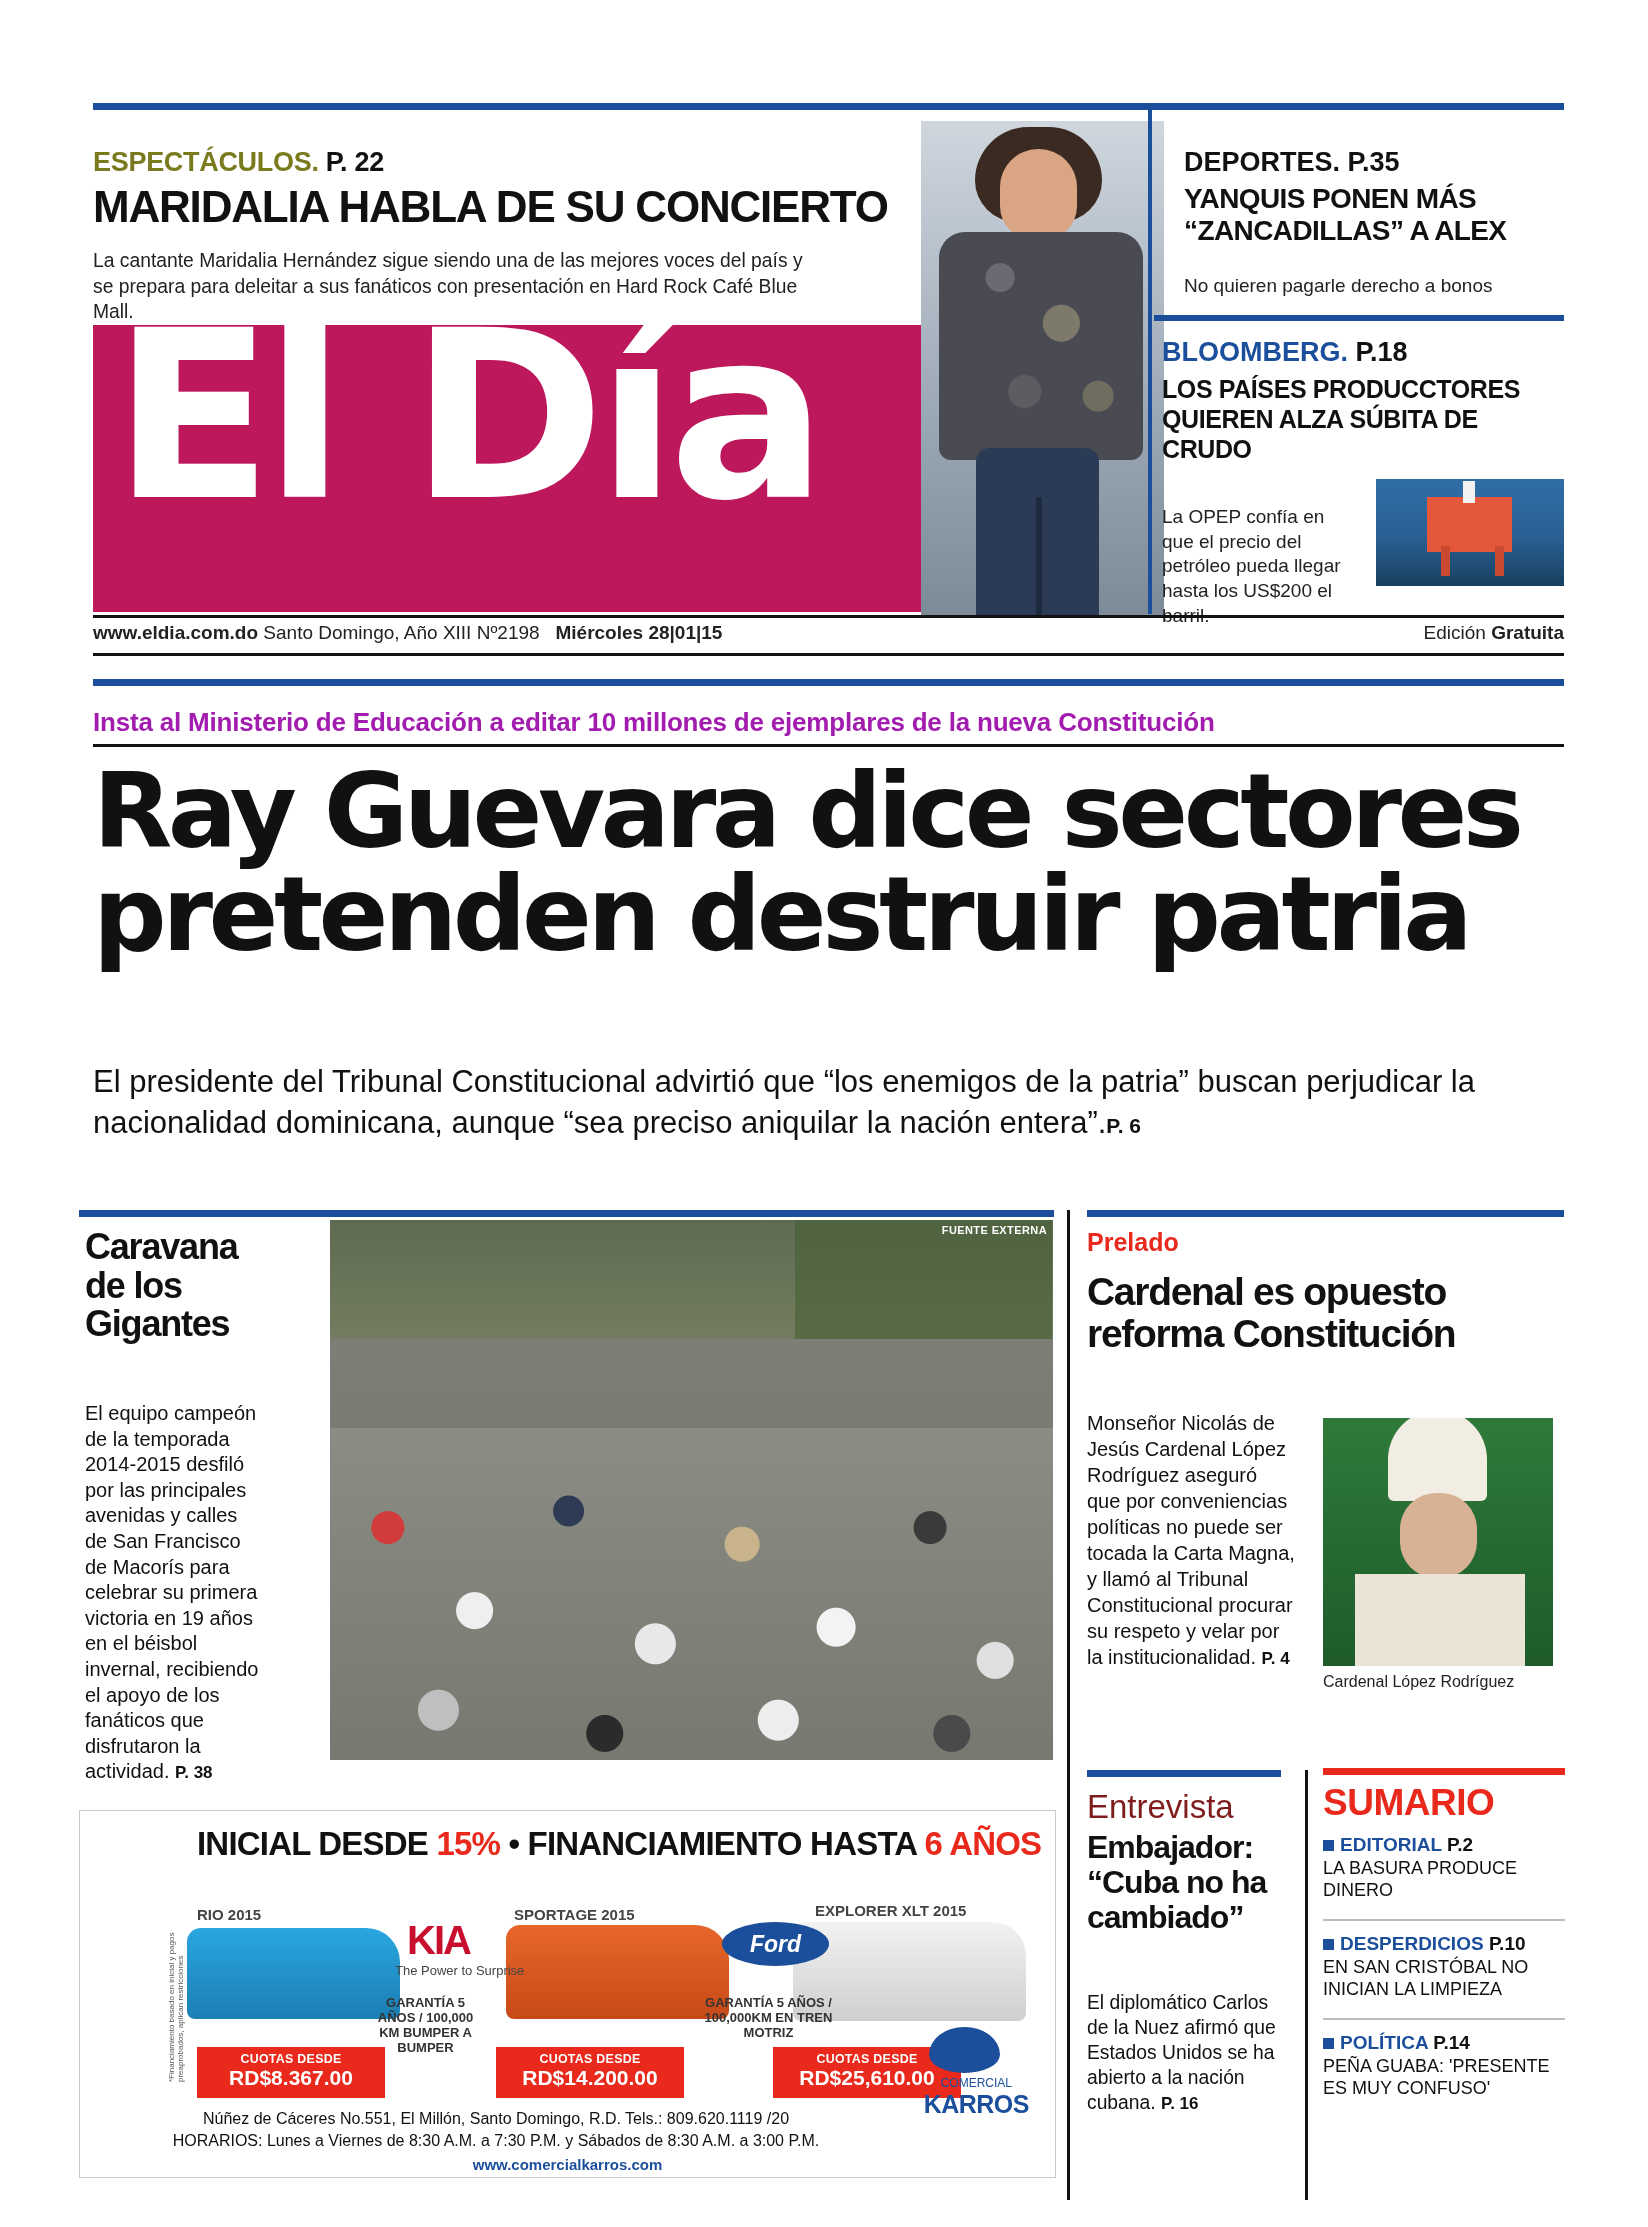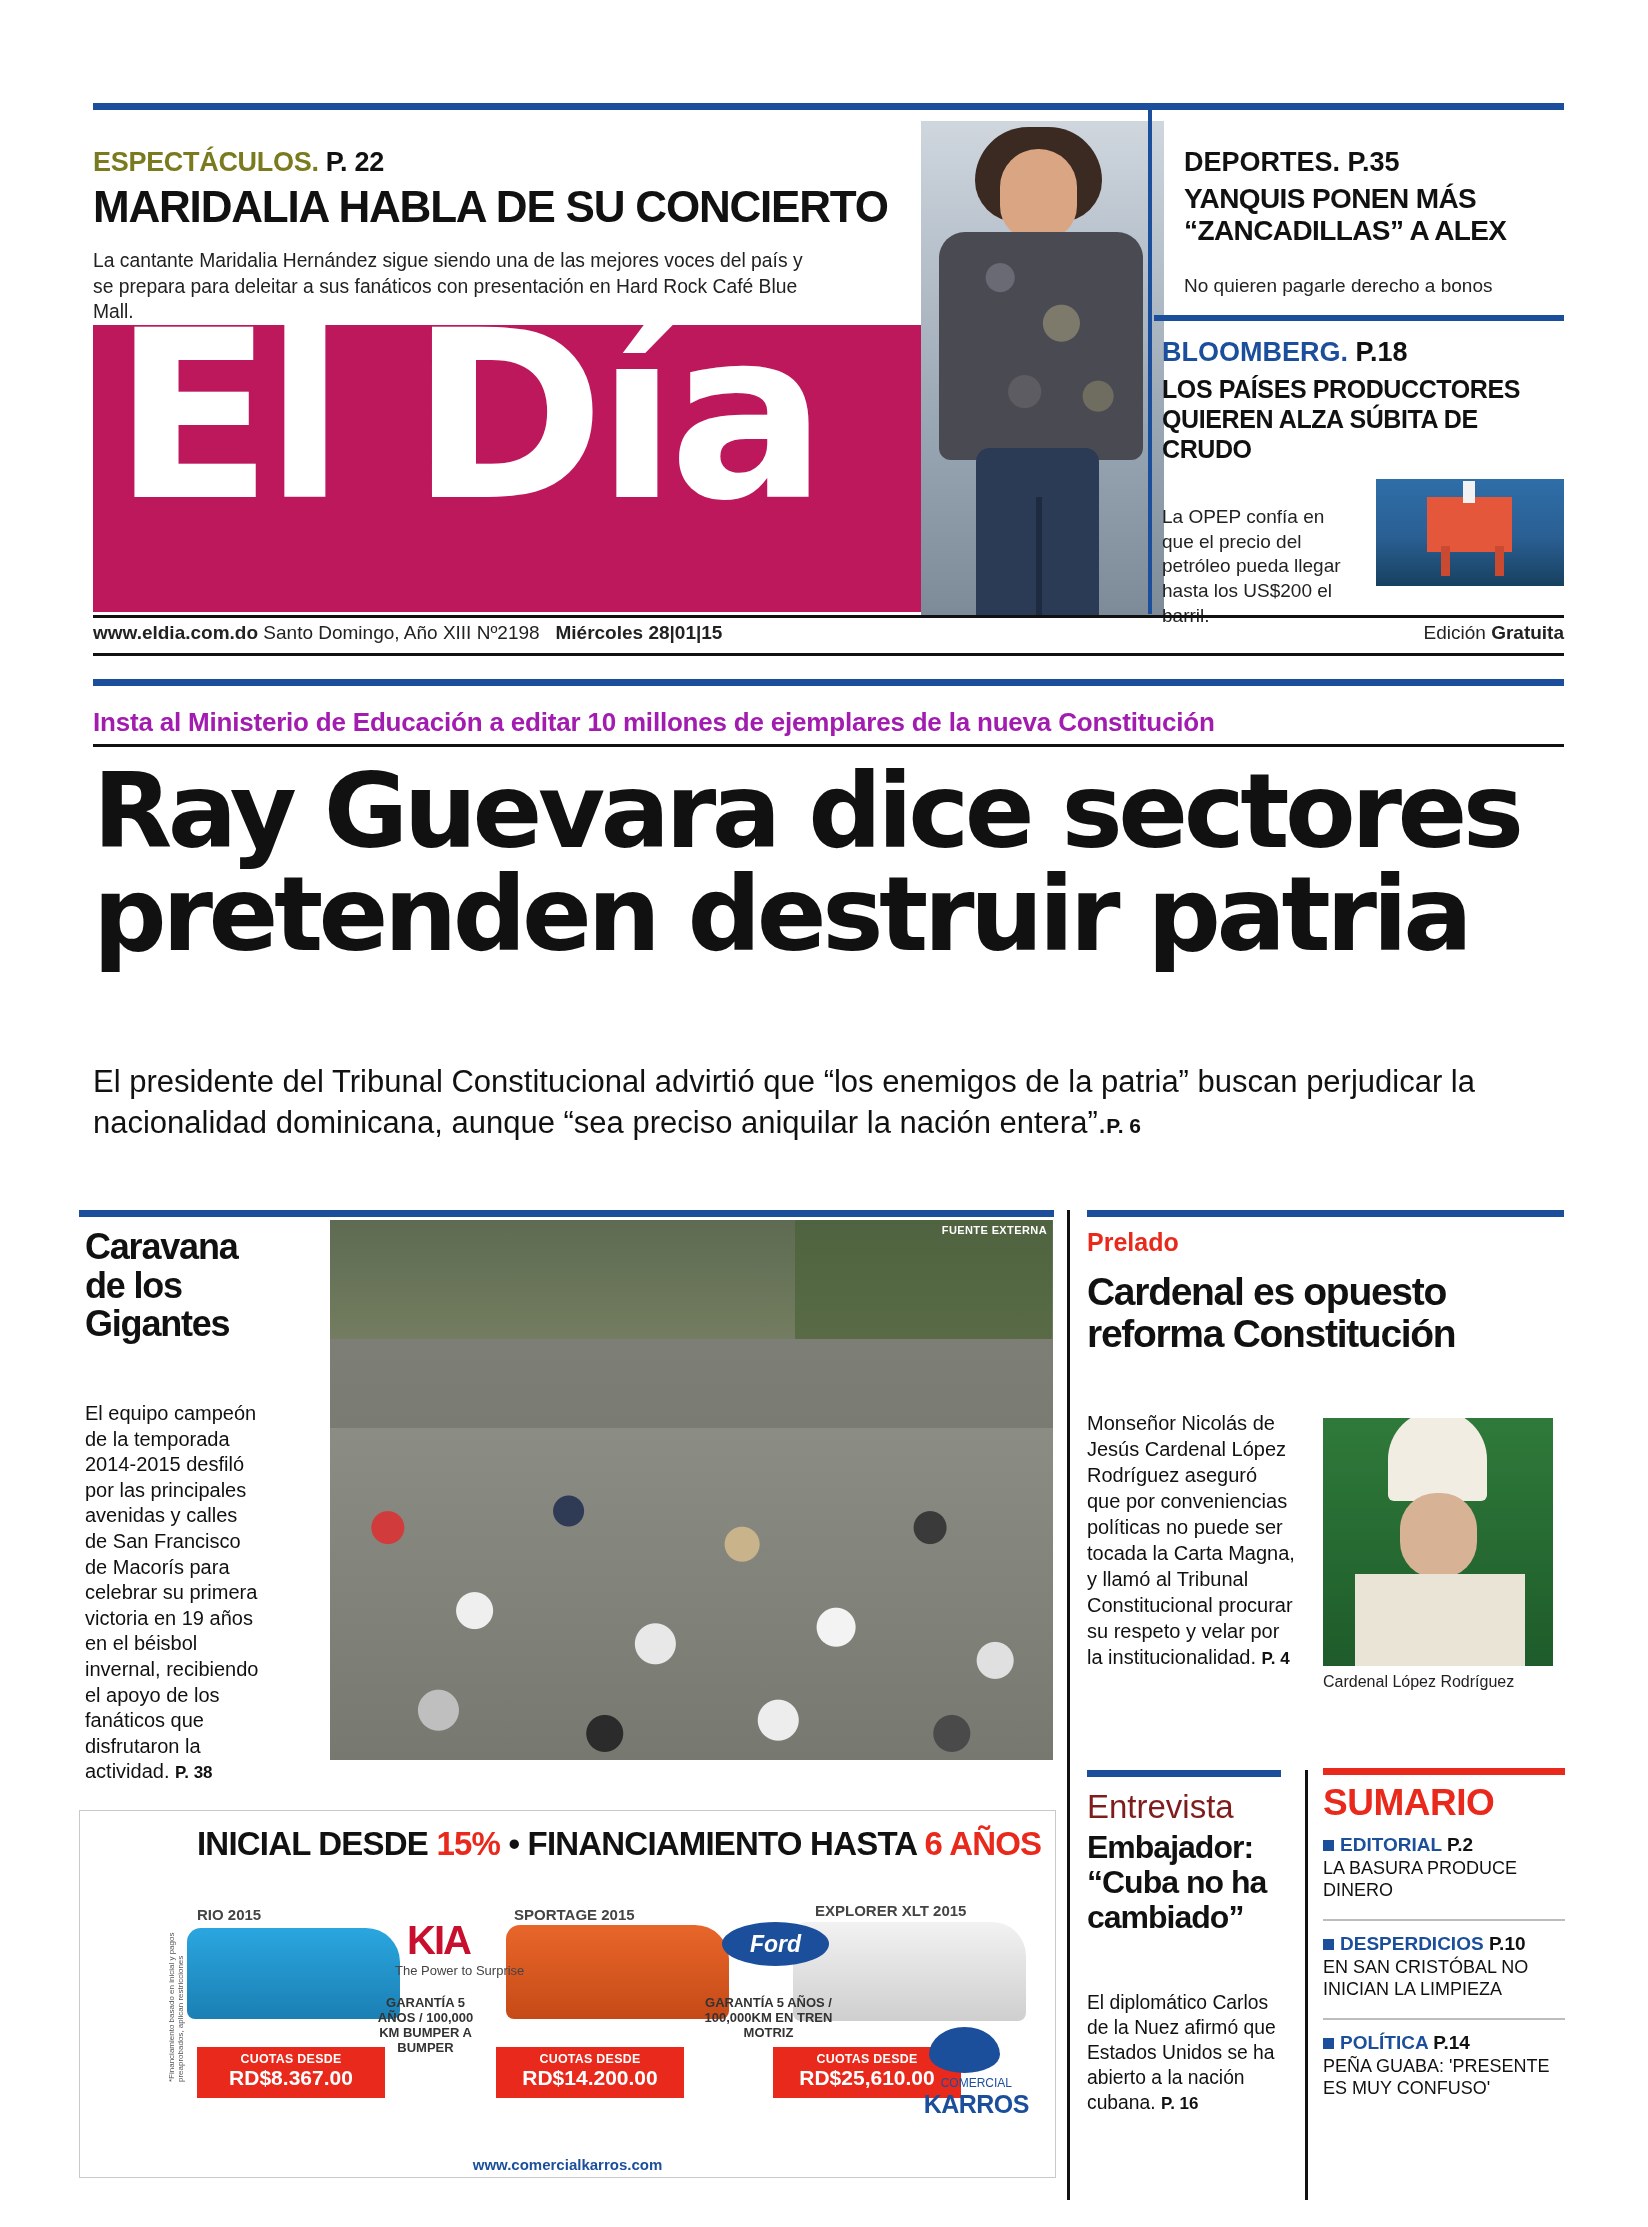--- a/index.html
+++ b/index.html
@@ -616,20 +616,24 @@
       <div class="lbl">CUOTAS DESDE</div>
       <div class="val">RD$25,610.00</div>
     </div>
 
     <div id="ad-karros-mark"></div>
     <div id="ad-karros">
       <div>COMERCIAL</div>
       <div class="big">KARROS</div>
     </div>
 
+    <div id="ad-address">
+      <div>Núñez de Cáceres No.551, El Millón, Santo Domingo, R.D.  Tels.: 809.620.1119 /20</div>
+      <div>HORARIOS: Lunes a Viernes de 8:30 A.M. a 7:30 P.M. y Sábados de 8:30 A.M. a 3:00 P.M.</div>
+    </div>
     <div id="ad-web">www.comercialkarros.com</div>
   </div>
 
   <div id="entrevista-rule"></div>
   <div id="entrevista-kicker">Entrevista</div>
   <div id="entrevista-head">Embajador: “Cuba no ha cambiado”</div>
   <div id="entrevista-body">
     <span>El diplomático Carlos de la Nuez afirmó que Estados Unidos se ha abierto a la nación cubana.</span>
     <span class="pg">P. 16</span>
   </div>

